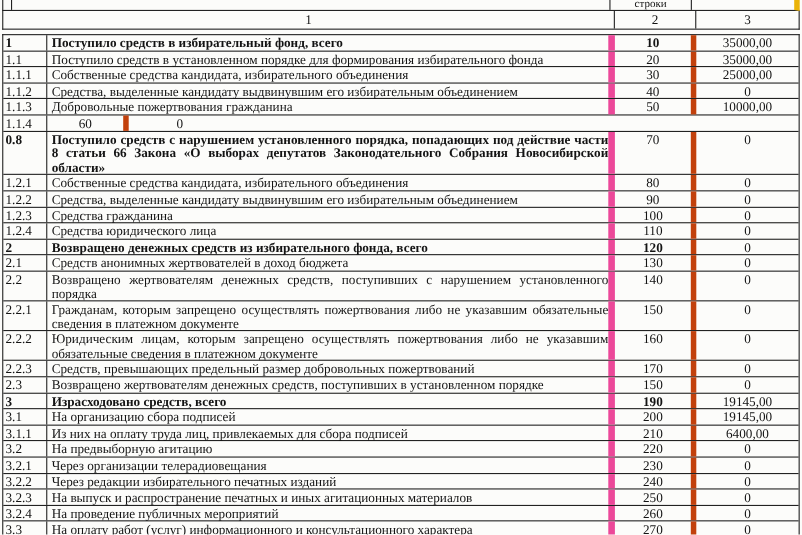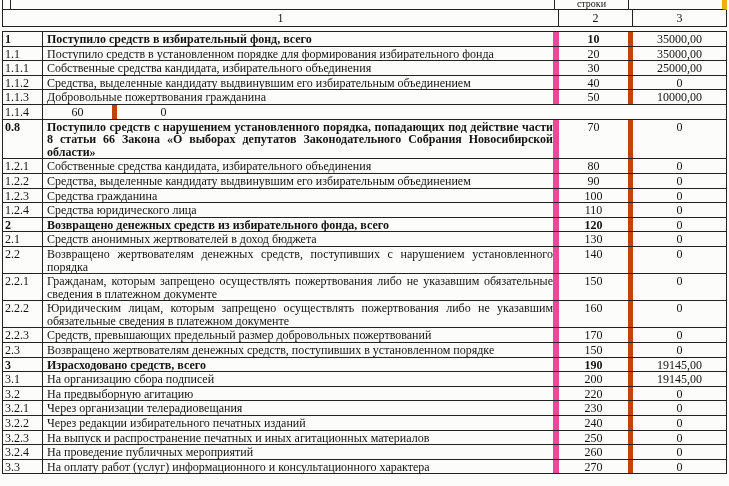--- a/index.html
+++ b/index.html
@@ -211,20 +211,26 @@
       <div class="c-line">190</div>
       <div class="c-amt">19145,00</div>
     </div>
       <div class="row">
       <div class="c-num">3.1</div>
       <div class="c-desc">На организацию сбора подписей</div>
       <div class="c-line">200</div>
       <div class="c-amt">19145,00</div>
     </div>
       <div class="row">
+      <div class="c-num">3.1.1</div>
+      <div class="c-desc">Из них на оплату труда лиц, привлекаемых для сбора подписей</div>
+      <div class="c-line">210</div>
+      <div class="c-amt">6400,00</div>
+    </div>
+      <div class="row">
       <div class="c-num">3.2</div>
       <div class="c-desc">На предвыборную агитацию</div>
       <div class="c-line">220</div>
       <div class="c-amt">0</div>
     </div>
       <div class="row">
       <div class="c-num">3.2.1</div>
       <div class="c-desc">Через организации телерадиовещания</div>
       <div class="c-line">230</div>
       <div class="c-amt">0</div>

